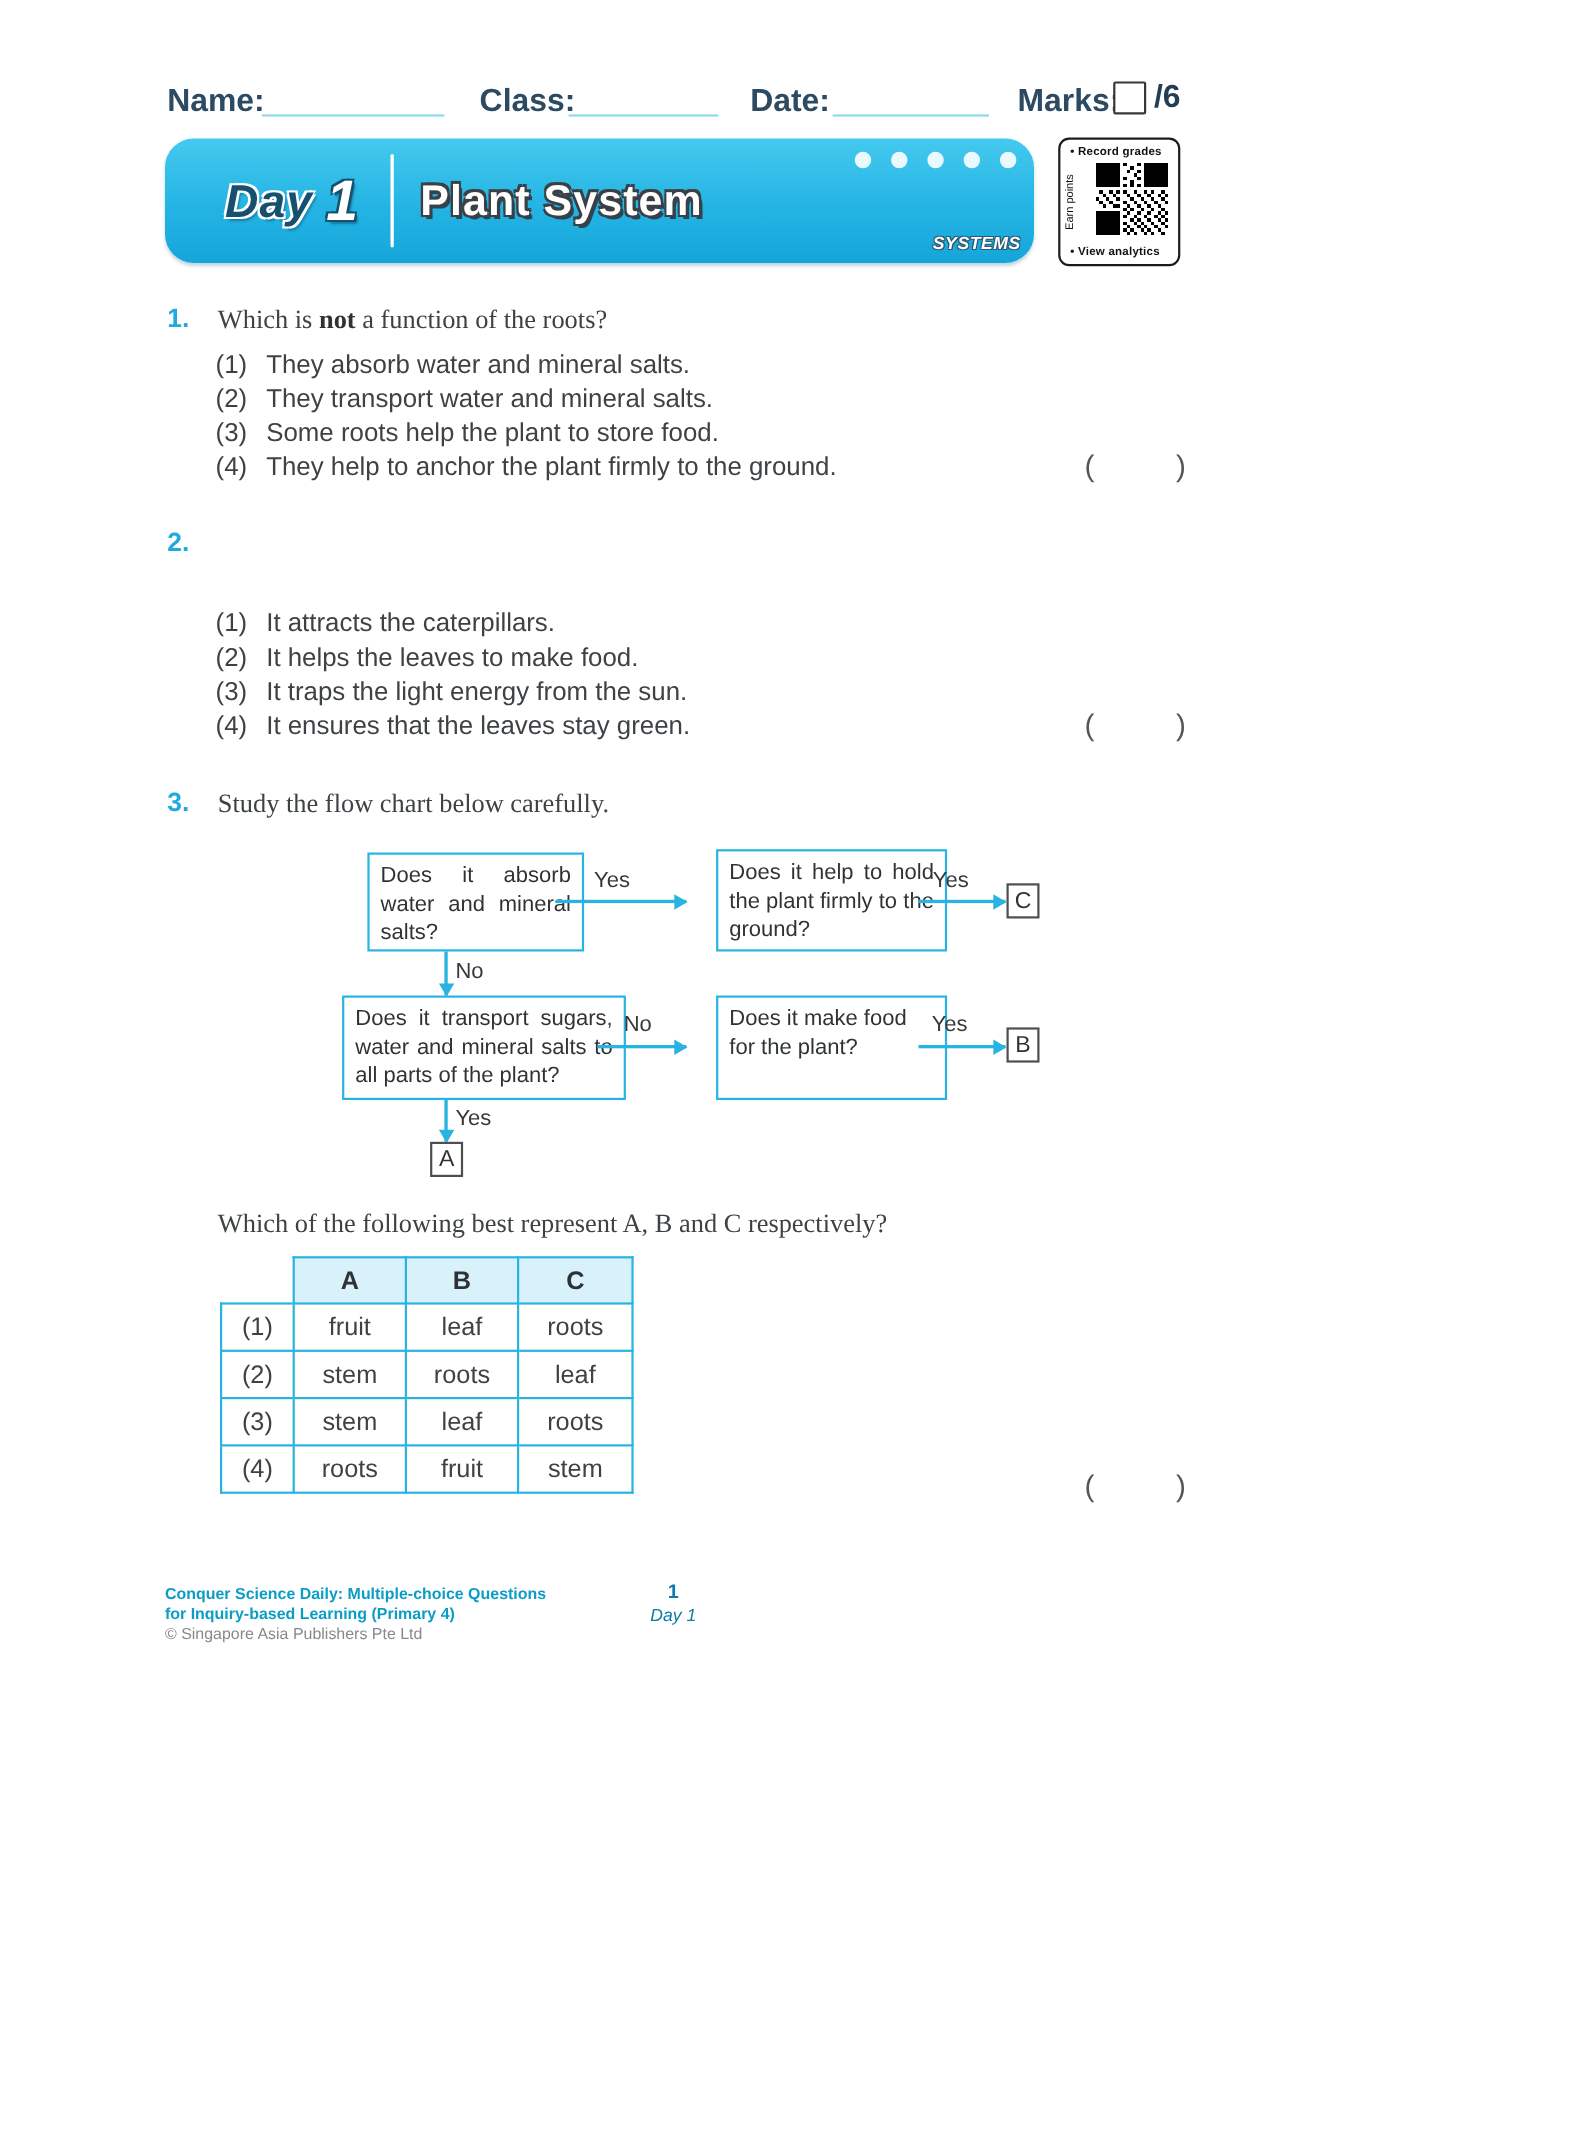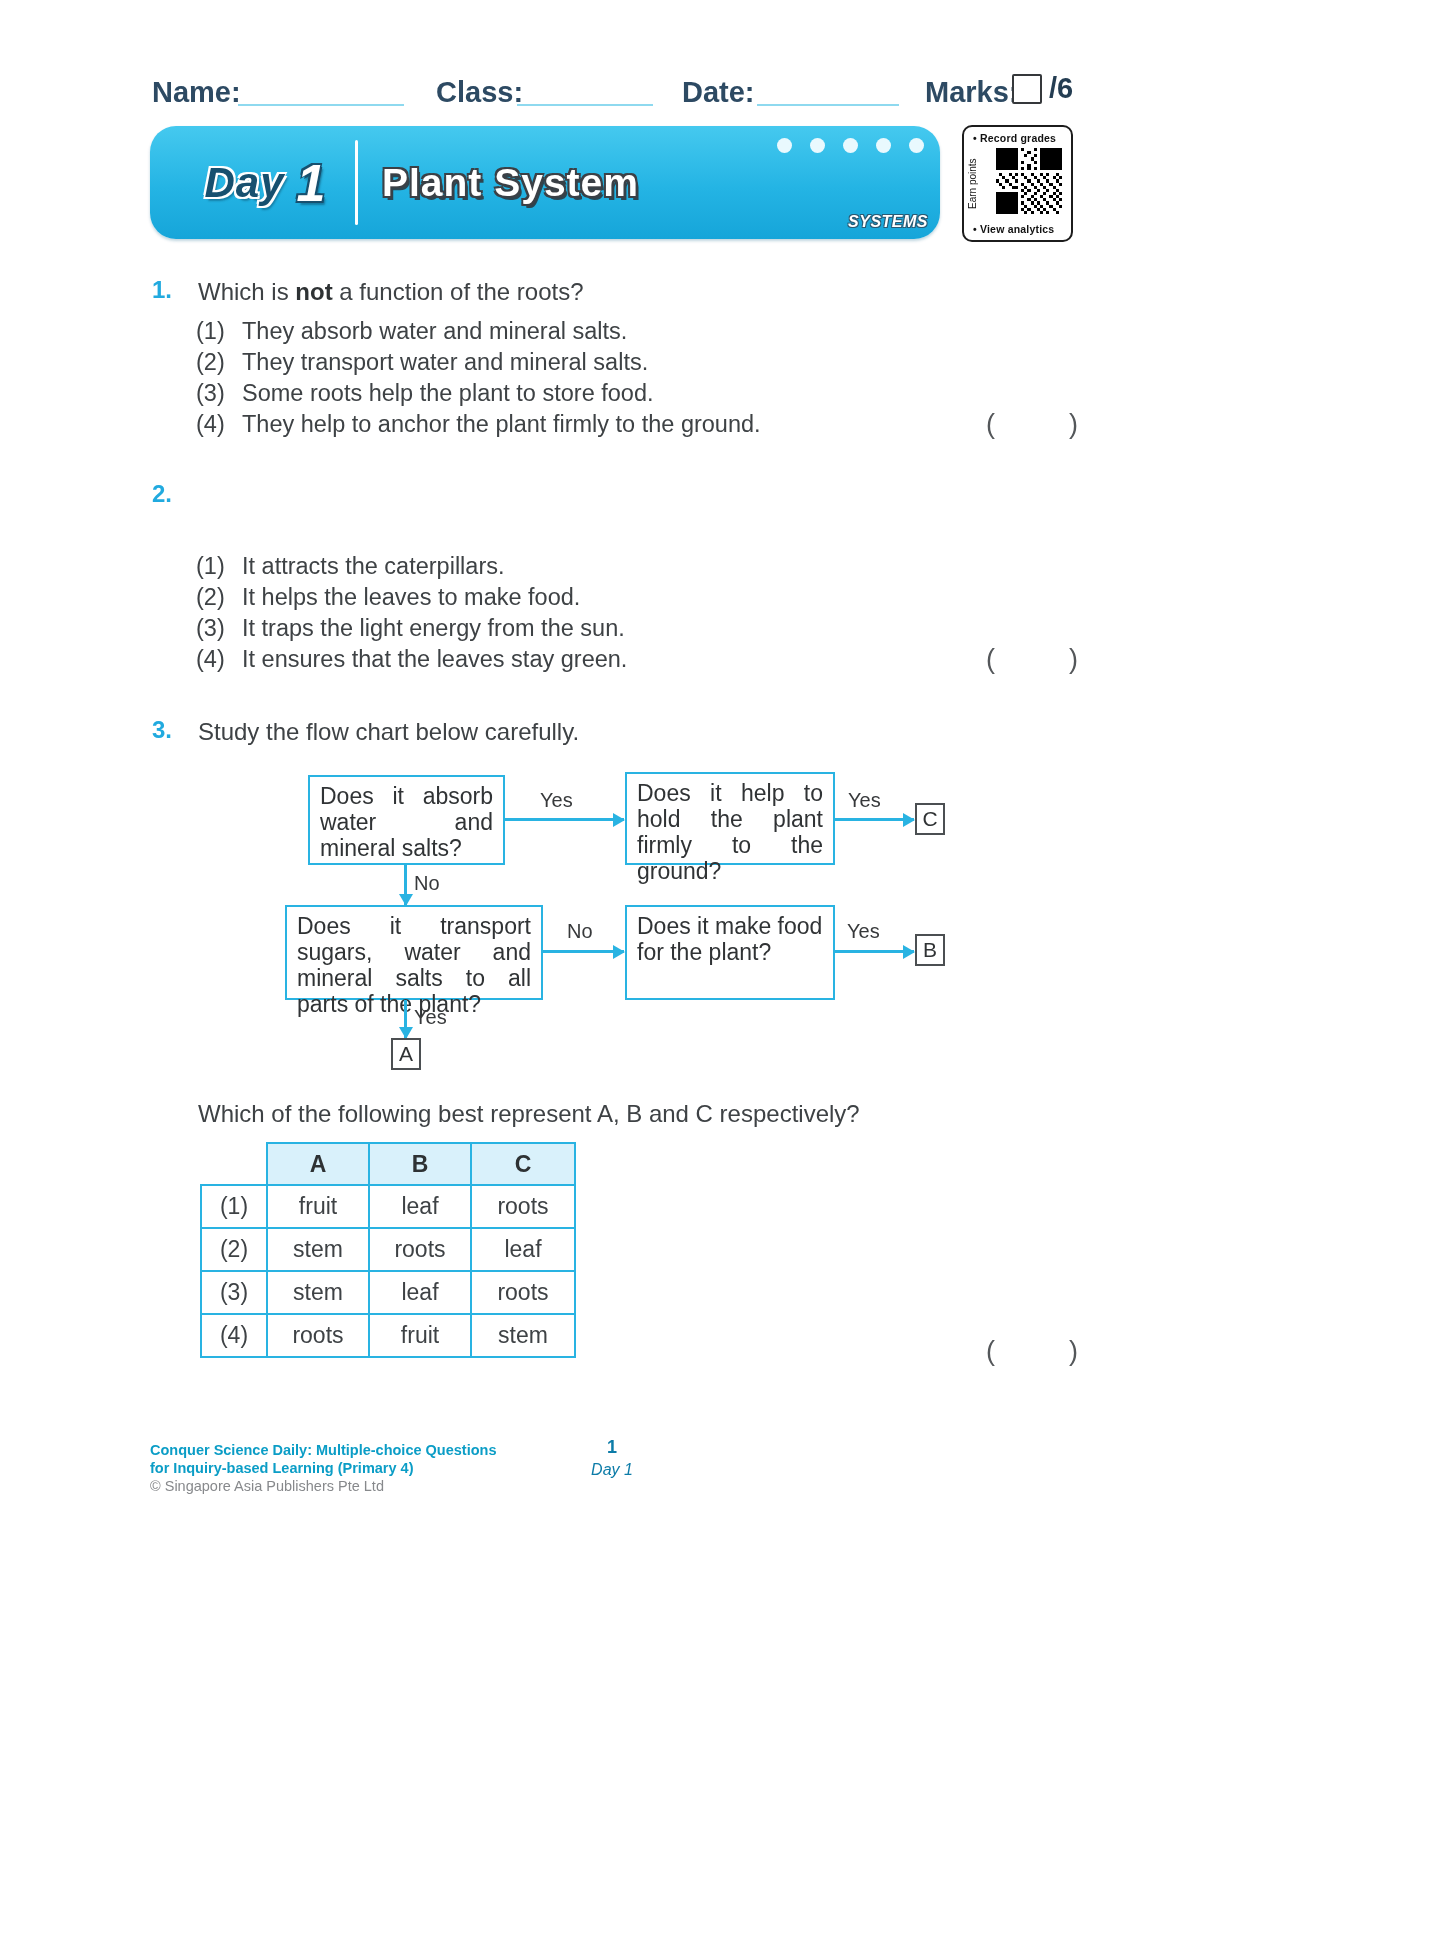--- a/index.html
+++ b/index.html
@@ -46,32 +46,32 @@
 
   
   .qr-panel { left:962px; top:125px; width:111px; height:117px; background:#fff; border:2.5px solid #1c1c1c; border-radius:10px; }
   .qr-top    { left:9px; top:5px;  font-size:10.5px; font-weight:bold; color:#111; letter-spacing:.2px; }
   .qr-bottom { left:9px; bottom:5px; font-size:10.5px; font-weight:bold; color:#111; letter-spacing:.2px; }
   .qr-side   { left:3px; top:24px; font-size:10px; color:#111; writing-mode:vertical-rl; transform:rotate(180deg); height:66px; text-align:center; }
   .qr-code   { left:32px; top:21px; }
 
   
   .q-number { font-weight:bold; font-size:24px; color:#21aadf; }
-  .q-text   { font-size:24px; color:#3e4245; line-height:31px; }
+  .q-text   { font-size:24px; color:#3e4245; line-height:31px;font-family:Liberation Serif, serif; }
   .q-text b { color:#2e3234; }
   .options  { font-size:23.5px; color:#3e4245; }
   .opt-row  { line-height:31px; white-space:nowrap; }
   .opt-label{ display:inline-block; width:46px; }
   .bracket  { display:flex; justify-content:space-between; width:92px; font-size:27px; color:#54575a; line-height:31px; }
 
   
   .flow { left:150px; top:770px; width:950px; height:340px; }
   .flow-box {
     position:absolute; background:#fff; border:2.5px solid #29b3e2;
-    font-size:23px; line-height:26px; color:#303335; padding:6px 10px; text-align:justify;
+    font-size:20px; line-height:26px; color:#303335; padding:6px 10px; text-align:justify;margin-left:26px;
   }
   .flow-box.left-align { text-align:left; }
   .result-box {
     position:absolute; width:30px; height:32px; border:2px solid #4b4f52; background:#fff;
     display:flex; align-items:center; justify-content:center; font-size:21px; color:#303335;
   }
   .h-arrow { position:absolute; height:3px; background:#29b3e2; }
   .h-arrow::after {
     content:""; position:absolute; right:-1px; top:50%; transform:translateY(-50%);
     border-left:12px solid #29b3e2; border-top:7px solid transparent; border-bottom:7px solid transparent;

